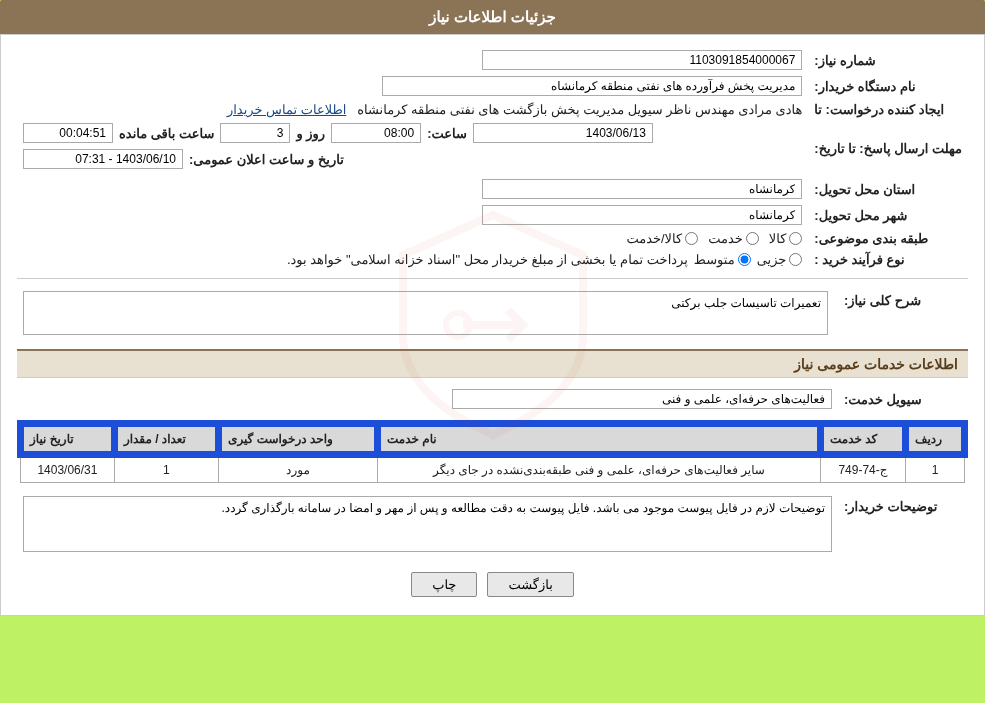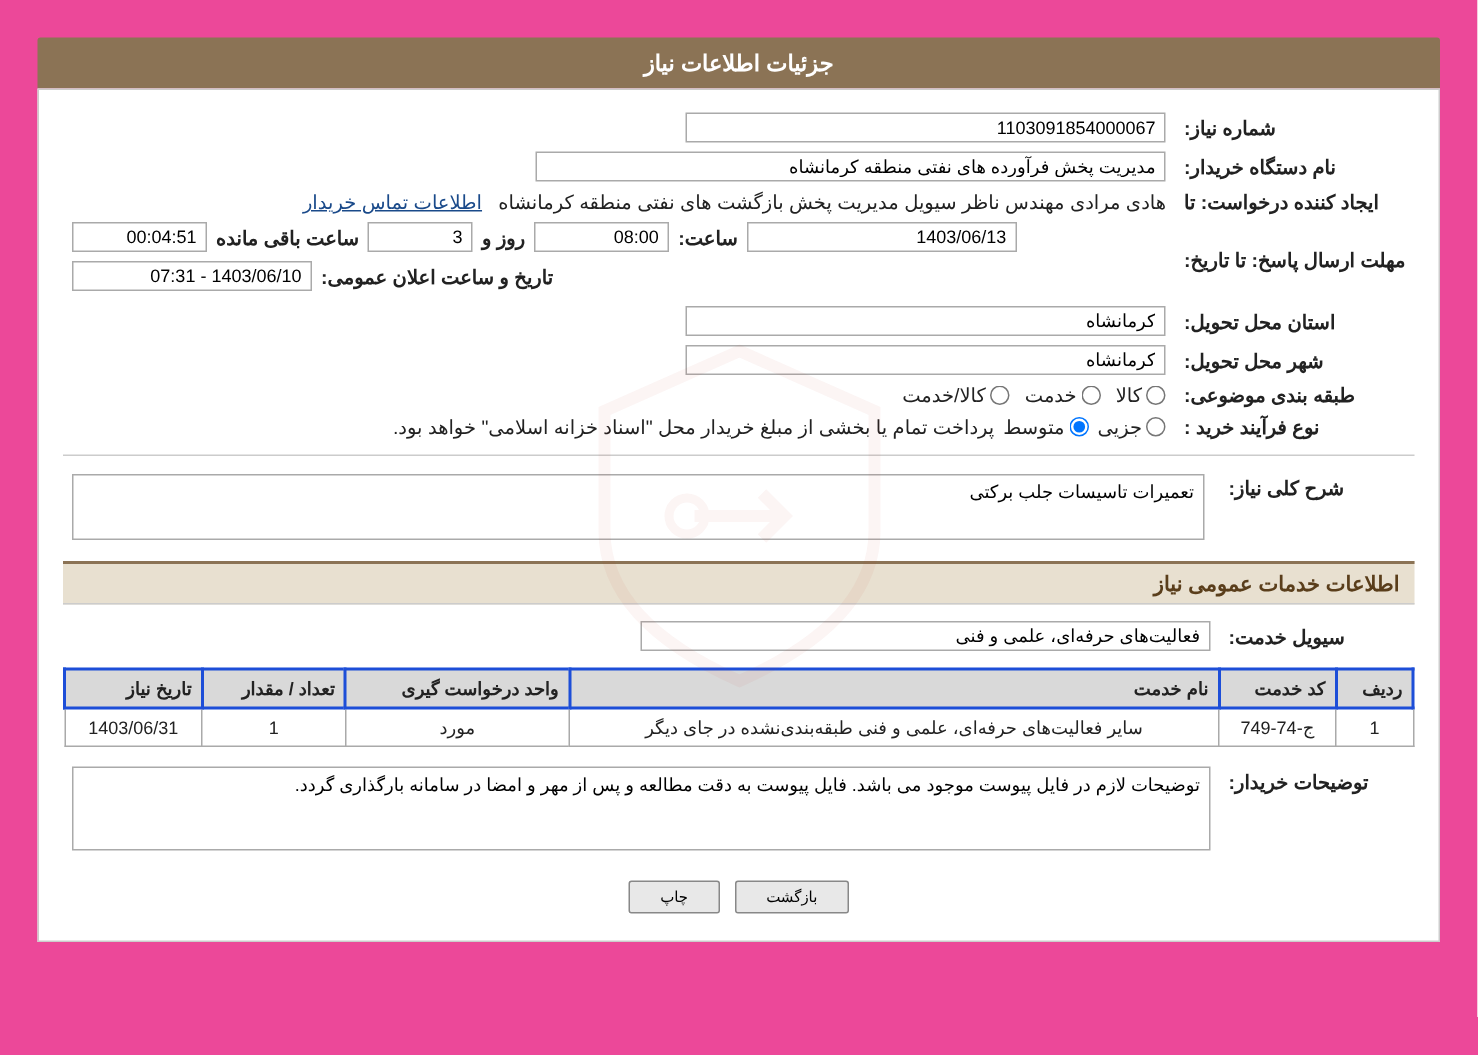--- a/index.html
+++ b/index.html
@@ -6,22 +6,22 @@
     body {
       font-family: Tahoma, Arial, sans-serif;
       font-size: 13px;
       background: #f0f0f0;
       direction: rtl;
       color: #222;
     }
     .page-wrapper {
       width: 985px;
       min-height: 703px;
-      background: #ec4899;
-      padding: 25px;
+      background: #bef264;
+      padding: 0;
     }
     .header-bar {
       background: #8b7355;
       color: #fff;
       text-align: center;
       padding: 8px 0;
       font-size: 15px;
       font-weight: bold;
       border-radius: 2px 2px 0 0;
       margin-bottom: 0;
@@ -112,44 +112,44 @@
     }
     
     .service-table {
       width: 100%;
       border-collapse: collapse;
       margin: 8px 0;
       font-size: 12px;
     }
     .service-table th {
       background: #d9d9d9;
-      border: 2px solid #1d4ed8;
+      border: 7px solid #1d4ed8;
       padding: 5px 6px;
-      text-align: right;
+      text-align: left;
       font-weight: bold;
       color: #222;
     }
     .service-table td {
       border: 1px solid #aaa;
       padding: 5px 6px;
       text-align: center;
     }
     .service-table tr:nth-child(even) td { background: #f9f9f9; }
     
     .btn-row {
       display: flex;
       justify-content: center;
       gap: 10px;
       margin-top: 14px;
       margin-bottom: 6px;
     }
     .btn {
       padding: 4px 20px;
       font-family: Tahoma, Arial, sans-serif;
-      font-size: 10px;
+      font-size: 13px;
       border: 1px solid #888;
       background: #e8e8e8;
       cursor: pointer;
       border-radius: 2px;
     }
     .inline-label {
       white-space: nowrap;
       font-weight: bold;
     }
     .purchase-type-row {

